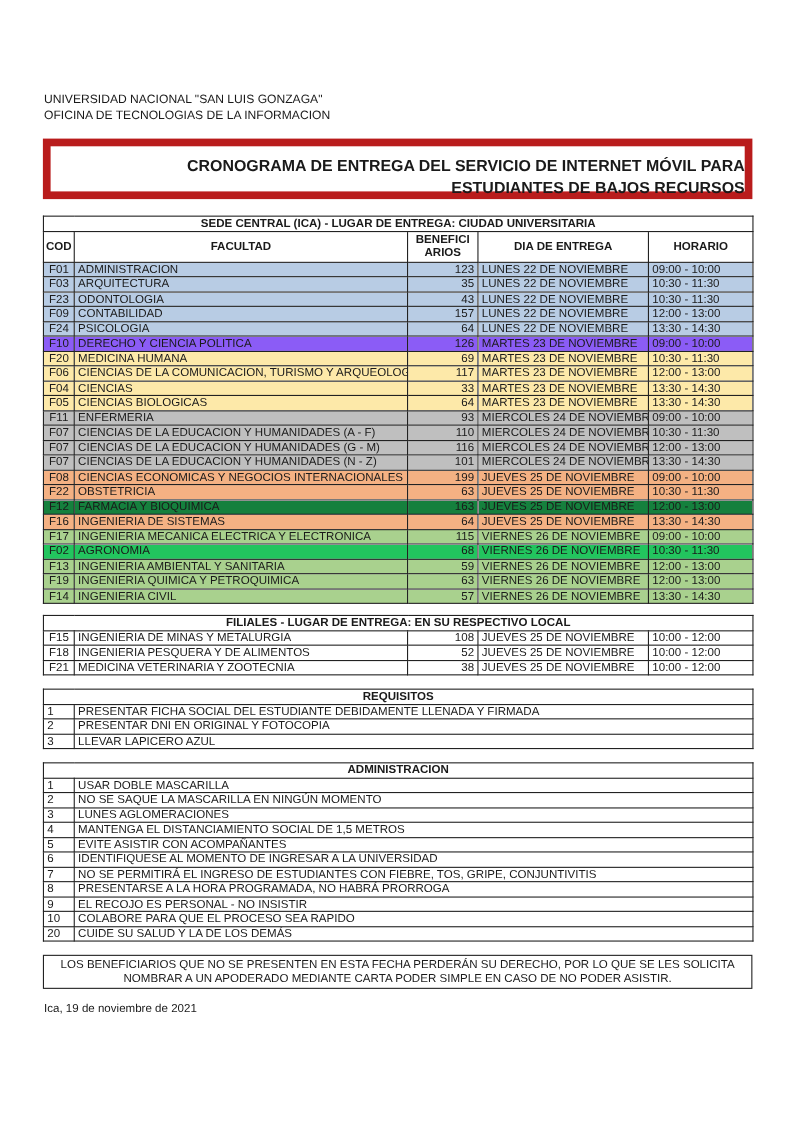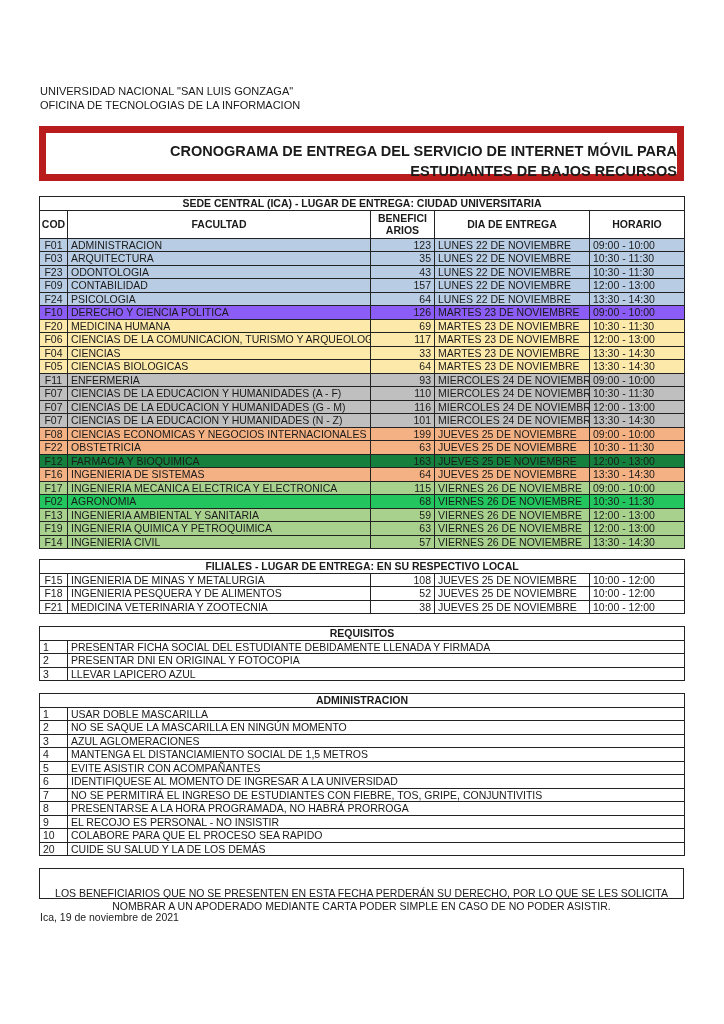--- a/index.html
+++ b/index.html
@@ -13,21 +13,21 @@
           font-size:10.5px; }
   td, th { border:1px solid #222; padding:0 3px; height:12.5px; line-height:12px;
            white-space:nowrap; overflow:hidden; }
   th { font-weight:bold; text-align:center; background:#fff;margin-left:38px; }
   .sec-title { font-weight:bold; text-align:center; background:#fff; }
   .cod { text-align:center; }
   .num { text-align:right; }
   .ctr { text-align:left; }
   .note-box { position:absolute; left:39px; top:868px; width:645px; height:31px;
               border:1px solid #222; box-sizing:border-box; text-align:center;
-              font-size:10.5px; line-height:13px; padding-top:18px; }
+              font-size:10.5px; line-height:13px; padding-top:2px; }
   .footer-date { position:absolute; left:40px; top:911px; font-size:10.5px; }
 </style>
 </head>
 <body>
 
 <div class="header-lines">
   <div>UNIVERSIDAD NACIONAL "SAN LUIS GONZAGA"</div>
   <div>OFICINA DE TECNOLOGIAS DE LA INFORMACION</div>
 </div>
 
@@ -302,21 +302,21 @@
       <tr>
         <td class="ctr">1</td>
         <td>USAR DOBLE MASCARILLA</td>
       </tr>
       <tr>
         <td class="ctr">2</td>
         <td>NO SE SAQUE LA MASCARILLA EN NINGÚN MOMENTO</td>
       </tr>
       <tr>
         <td class="ctr">3</td>
-        <td>AZUL AGLOMERACIONES</td>
+        <td>LUNES AGLOMERACIONES</td>
       </tr>
       <tr>
         <td class="ctr">4</td>
         <td>MANTENGA EL DISTANCIAMIENTO SOCIAL DE 1,5 METROS</td>
       </tr>
       <tr>
         <td class="ctr">5</td>
         <td>EVITE ASISTIR CON ACOMPAÑANTES</td>
       </tr>
       <tr>

